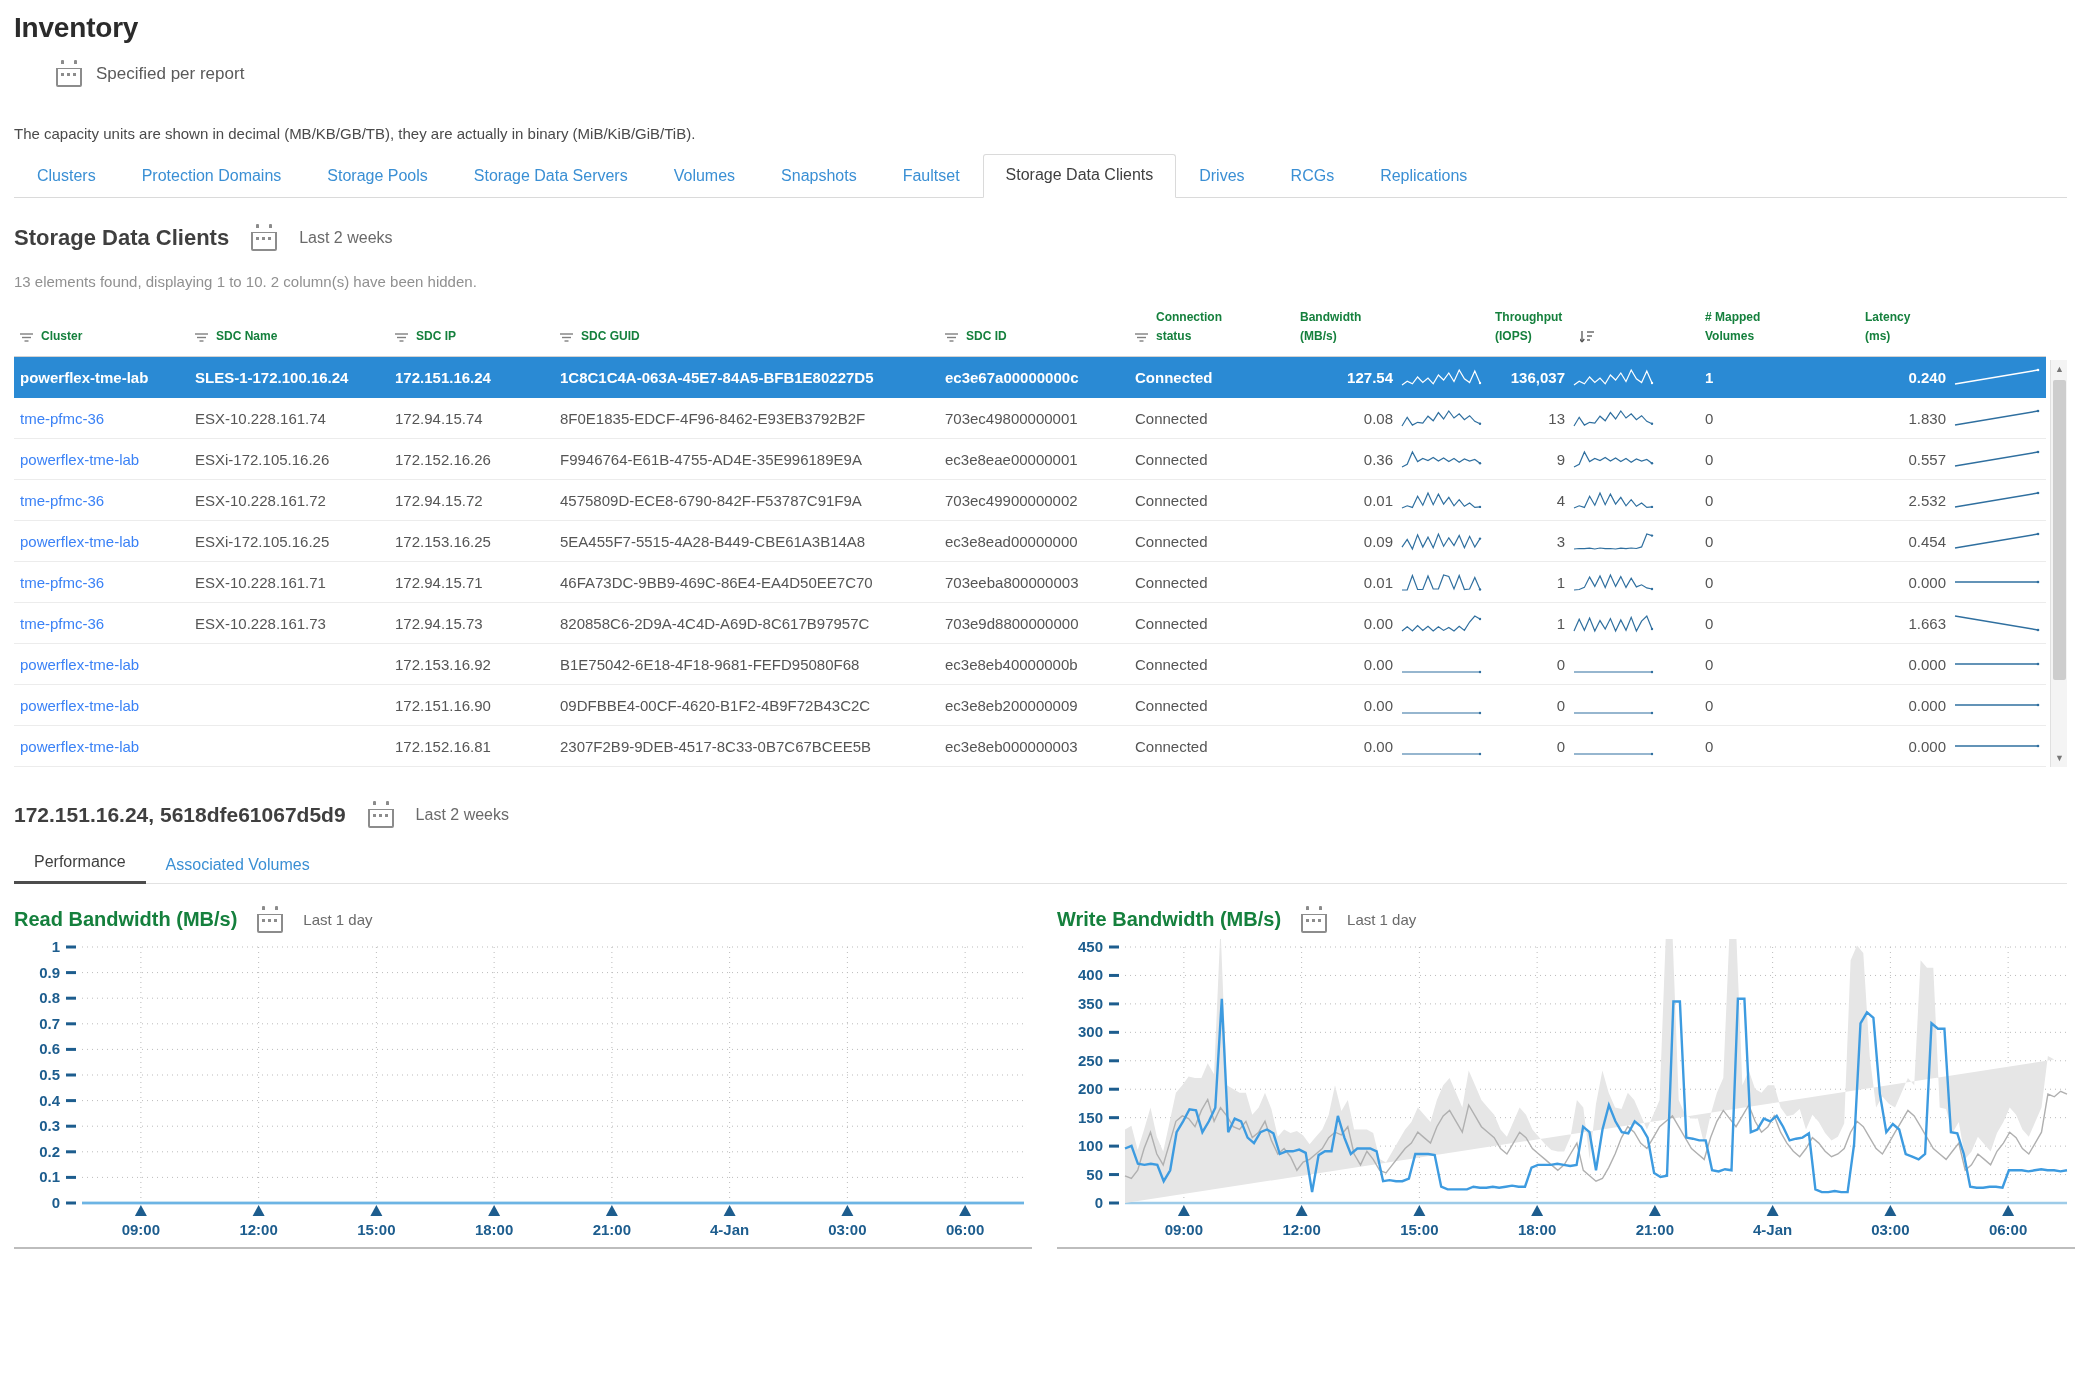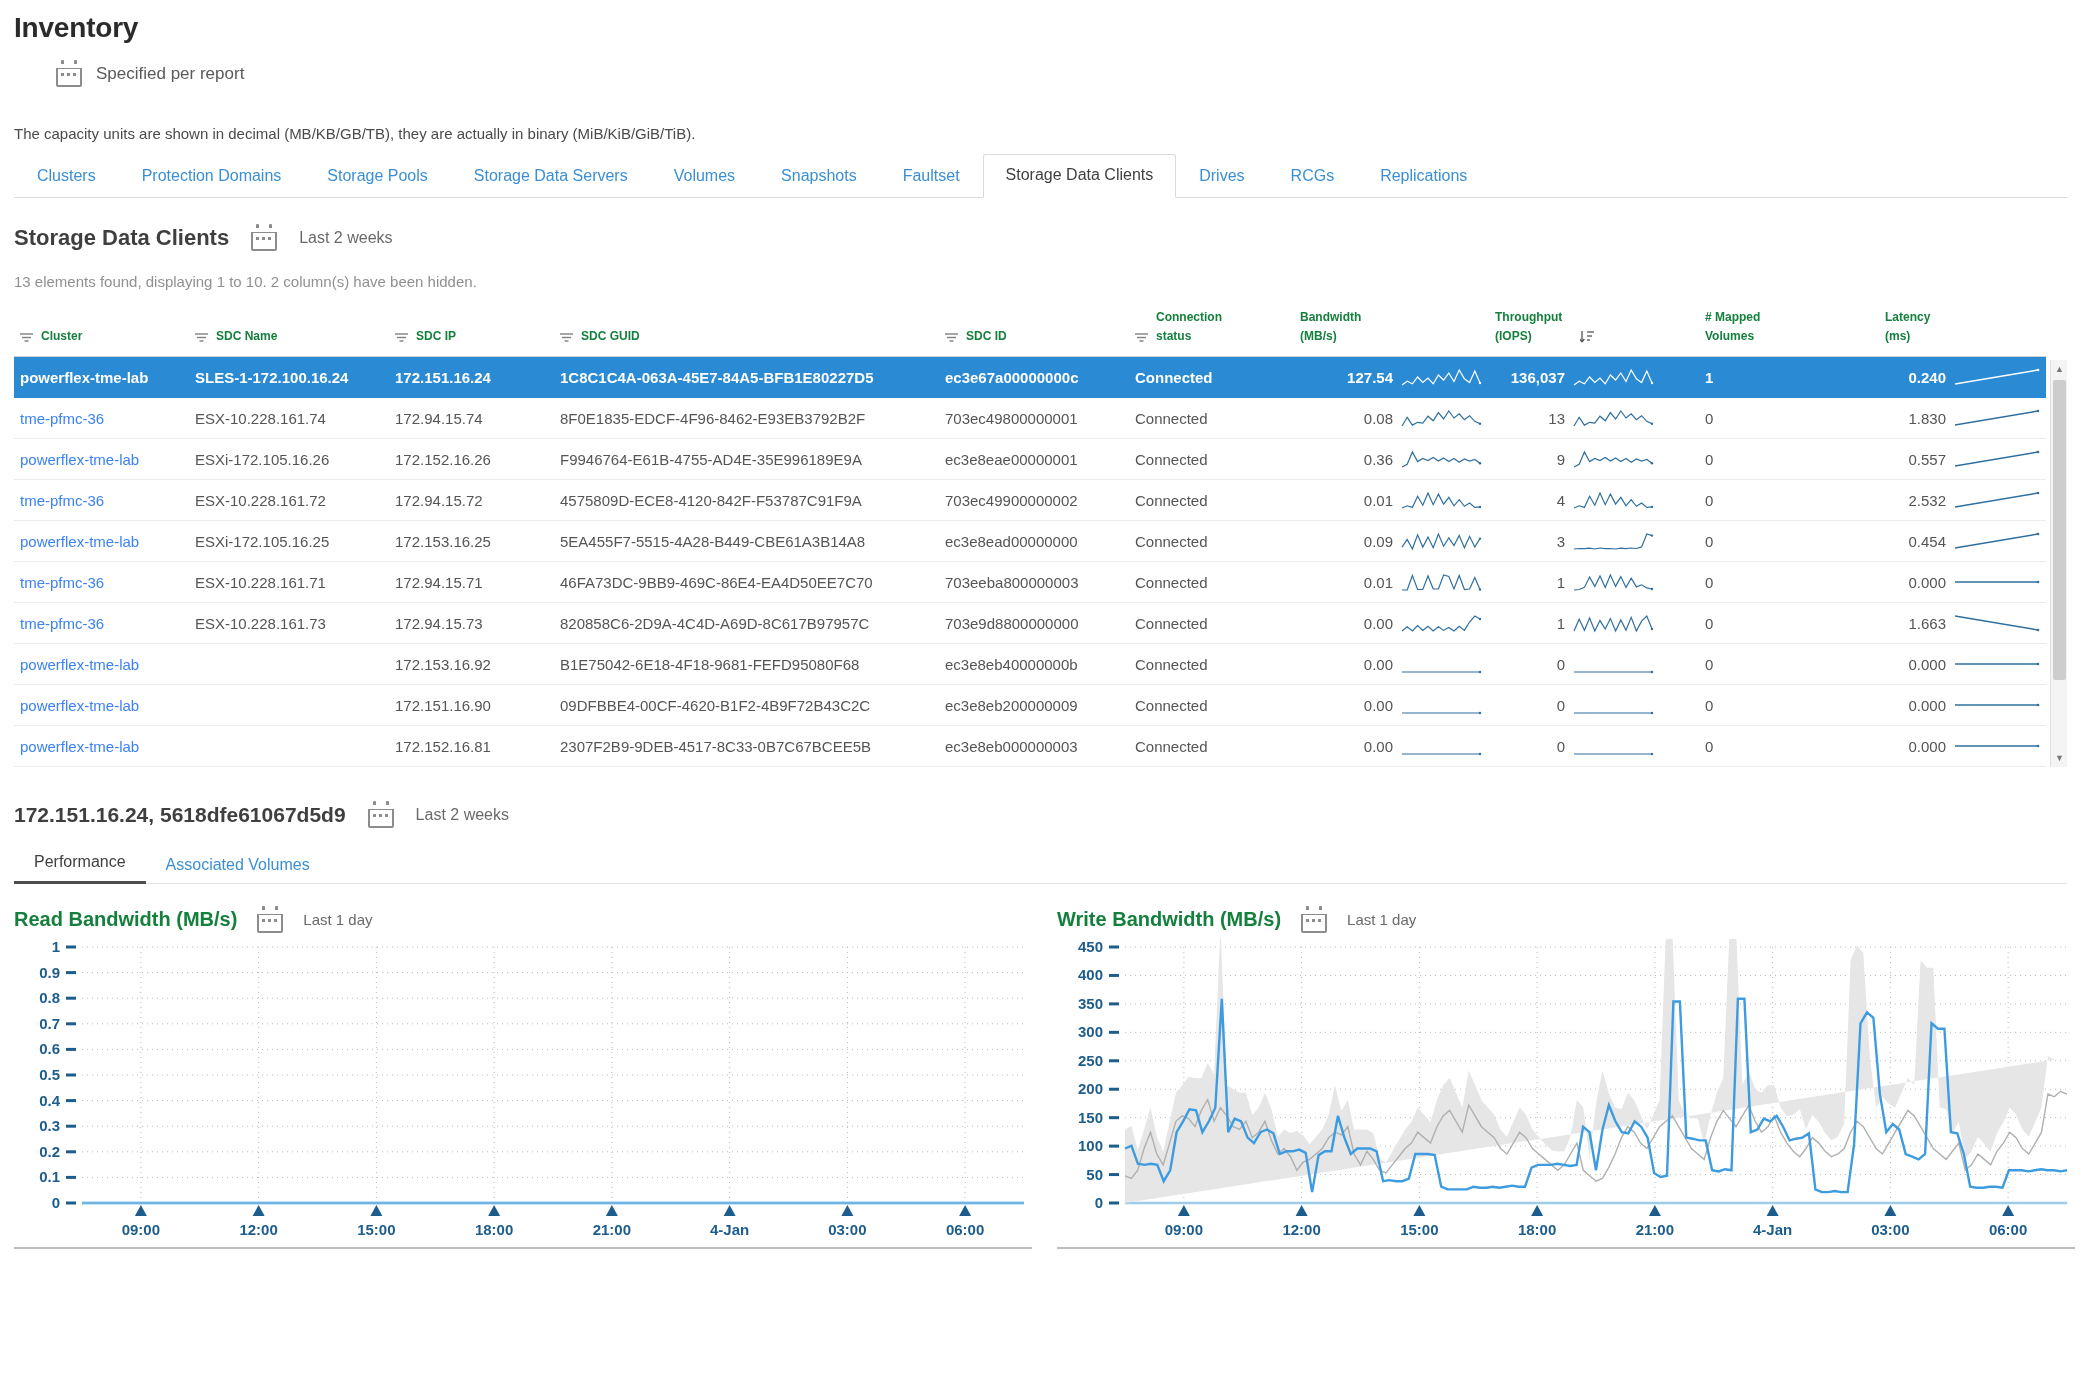--- a/index.html
+++ b/index.html
@@ -279,21 +279,21 @@
                   <line x1="7" y1="10" x2="10" y2="10" stroke="#555" stroke-width="1.3"></line>
                 </svg>
               </div>
             </th>
             <th>
               <div class="th-inner">
                 <span class="th-text"># Mapped<br>Volumes</span>
               </div>
             </th>
             <th>
-              <div class="th-inner" style="justify-content: flex-start; margin-left: 20px;">
+              <div class="th-inner" style="justify-content: flex-start;">
                 <span class="th-text">Latency<br>(ms)</span>
               </div>
             </th>
           </tr>
         </thead>
       <tbody id="tbody">
           <tr class="row selected">
             <td><span class="cluster-link">powerflex-tme-lab</span></td>
             <td><span>SLES-1-172.100.16.24</span></td>
             <td><span>172.151.16.24</span></td>
@@ -398,21 +398,21 @@
                   <line x1="1" y1="18" x2="84" y2="4" stroke="#2f6f9f" stroke-width="1.4"></line>
                   <circle cx="84" cy="4" r="1.3" fill="#2f6f9f"></circle>
                 </svg>
               </div>
             </td>
           </tr>
           <tr class="row">
             <td><span class="cluster-link">tme-pfmc-36</span></td>
             <td><span>ESX-10.228.161.72</span></td>
             <td><span>172.94.15.72</span></td>
-            <td><span>4575809D-ECE8-4120-842F-F53787C91F9A</span></td>
+            <td><span>4575809D-ECE8-6790-842F-F53787C91F9A</span></td>
             <td><span>703ec49900000002</span></td>
             <td><span>Connected</span></td>
             <td>
               <div class="cell-flex">
                 <span>0.01</span>
                 <svg class="spark" width="82" height="22" viewBox="0 0 82 22">
                   <polyline points="1.0,19.0 6.2,16.8 11.4,18.4 16.6,7.3 21.8,16.2 27.0,4.0 32.2,15.7 37.4,5.1 42.6,15.1 47.8,8.4 53.0,16.8 58.2,10.7 63.4,17.3 68.6,14.0 73.8,18.4 79.0,17.9" fill="none" stroke="#2f6f9f" stroke-width="1.2"></polyline>
                   <circle cx="79.0" cy="17.9" r="1.2" fill="#2f6f9f"></circle>
                 </svg>
               </div>

